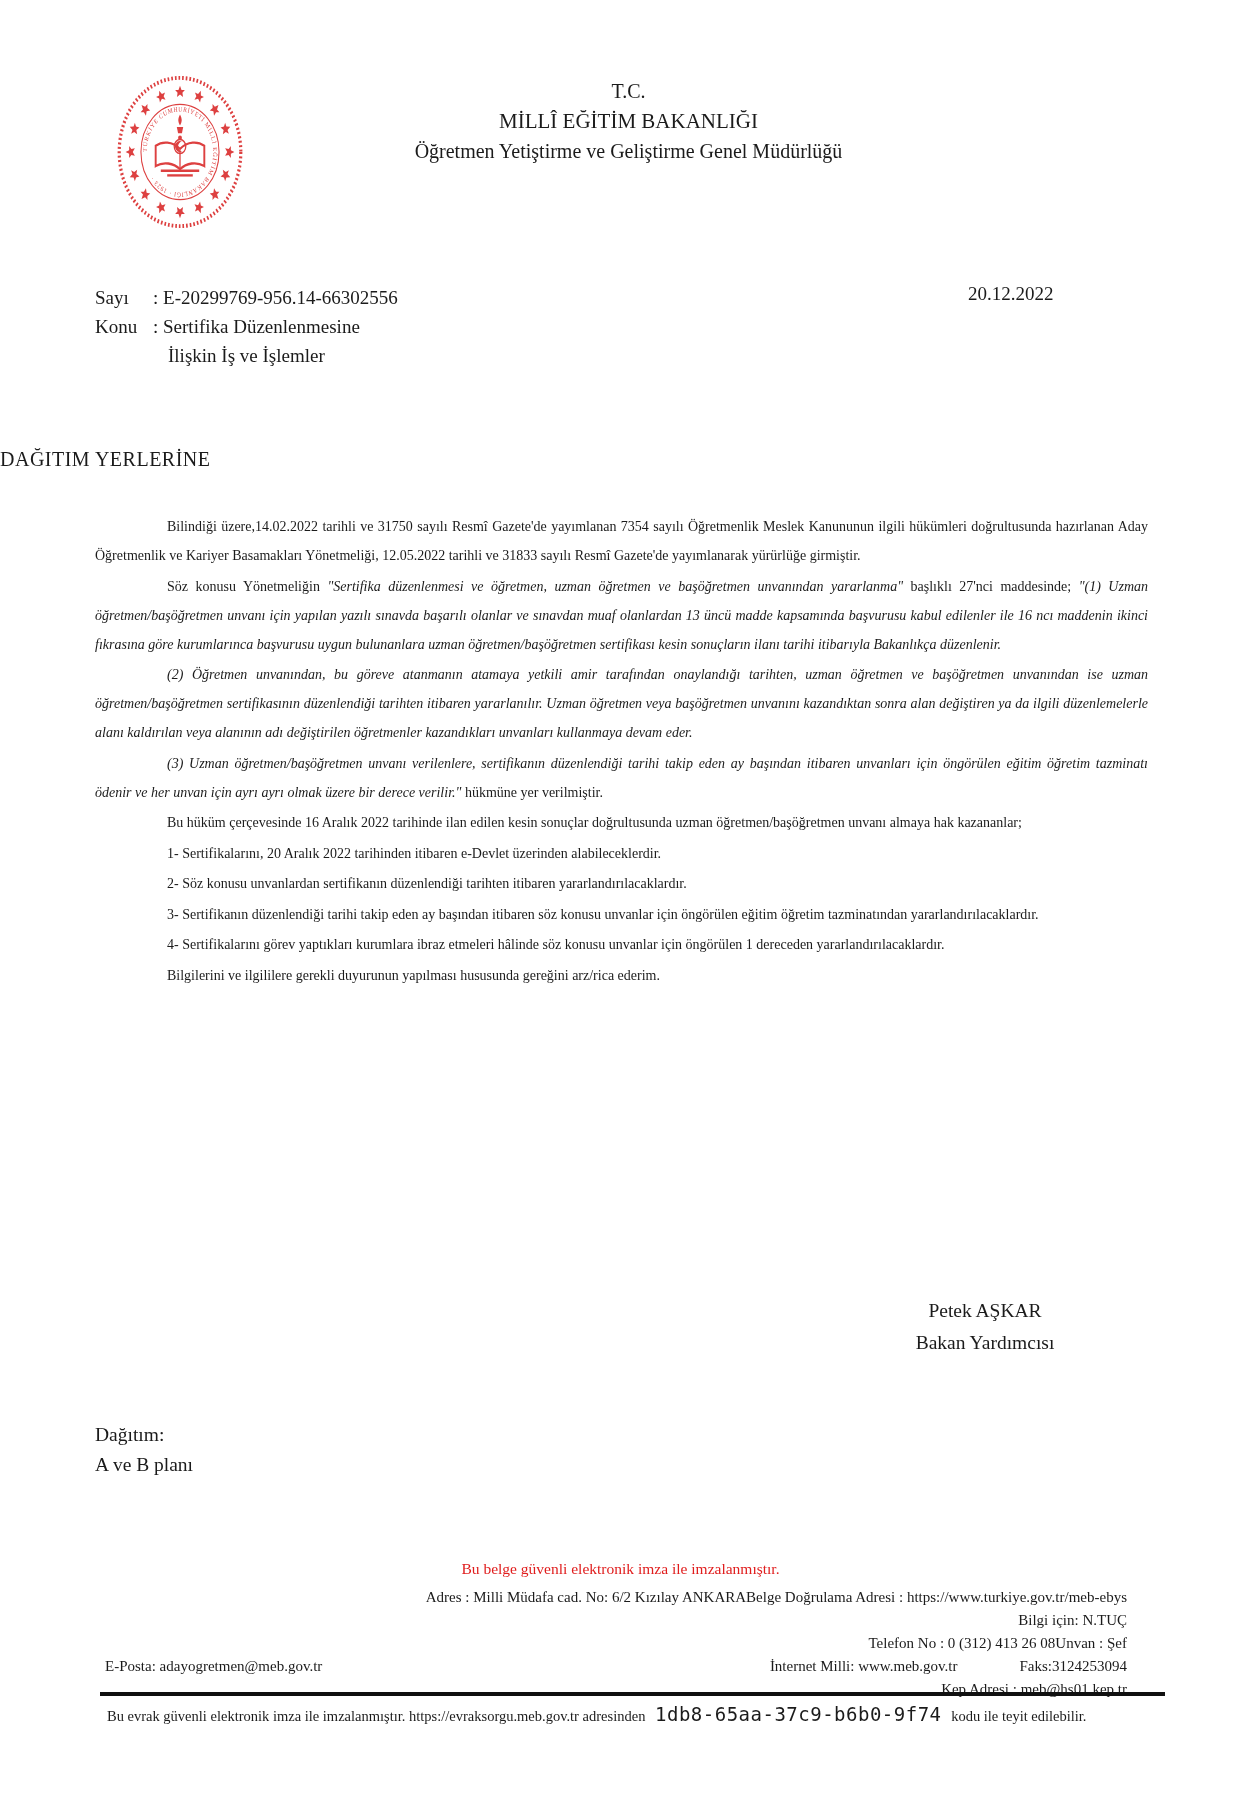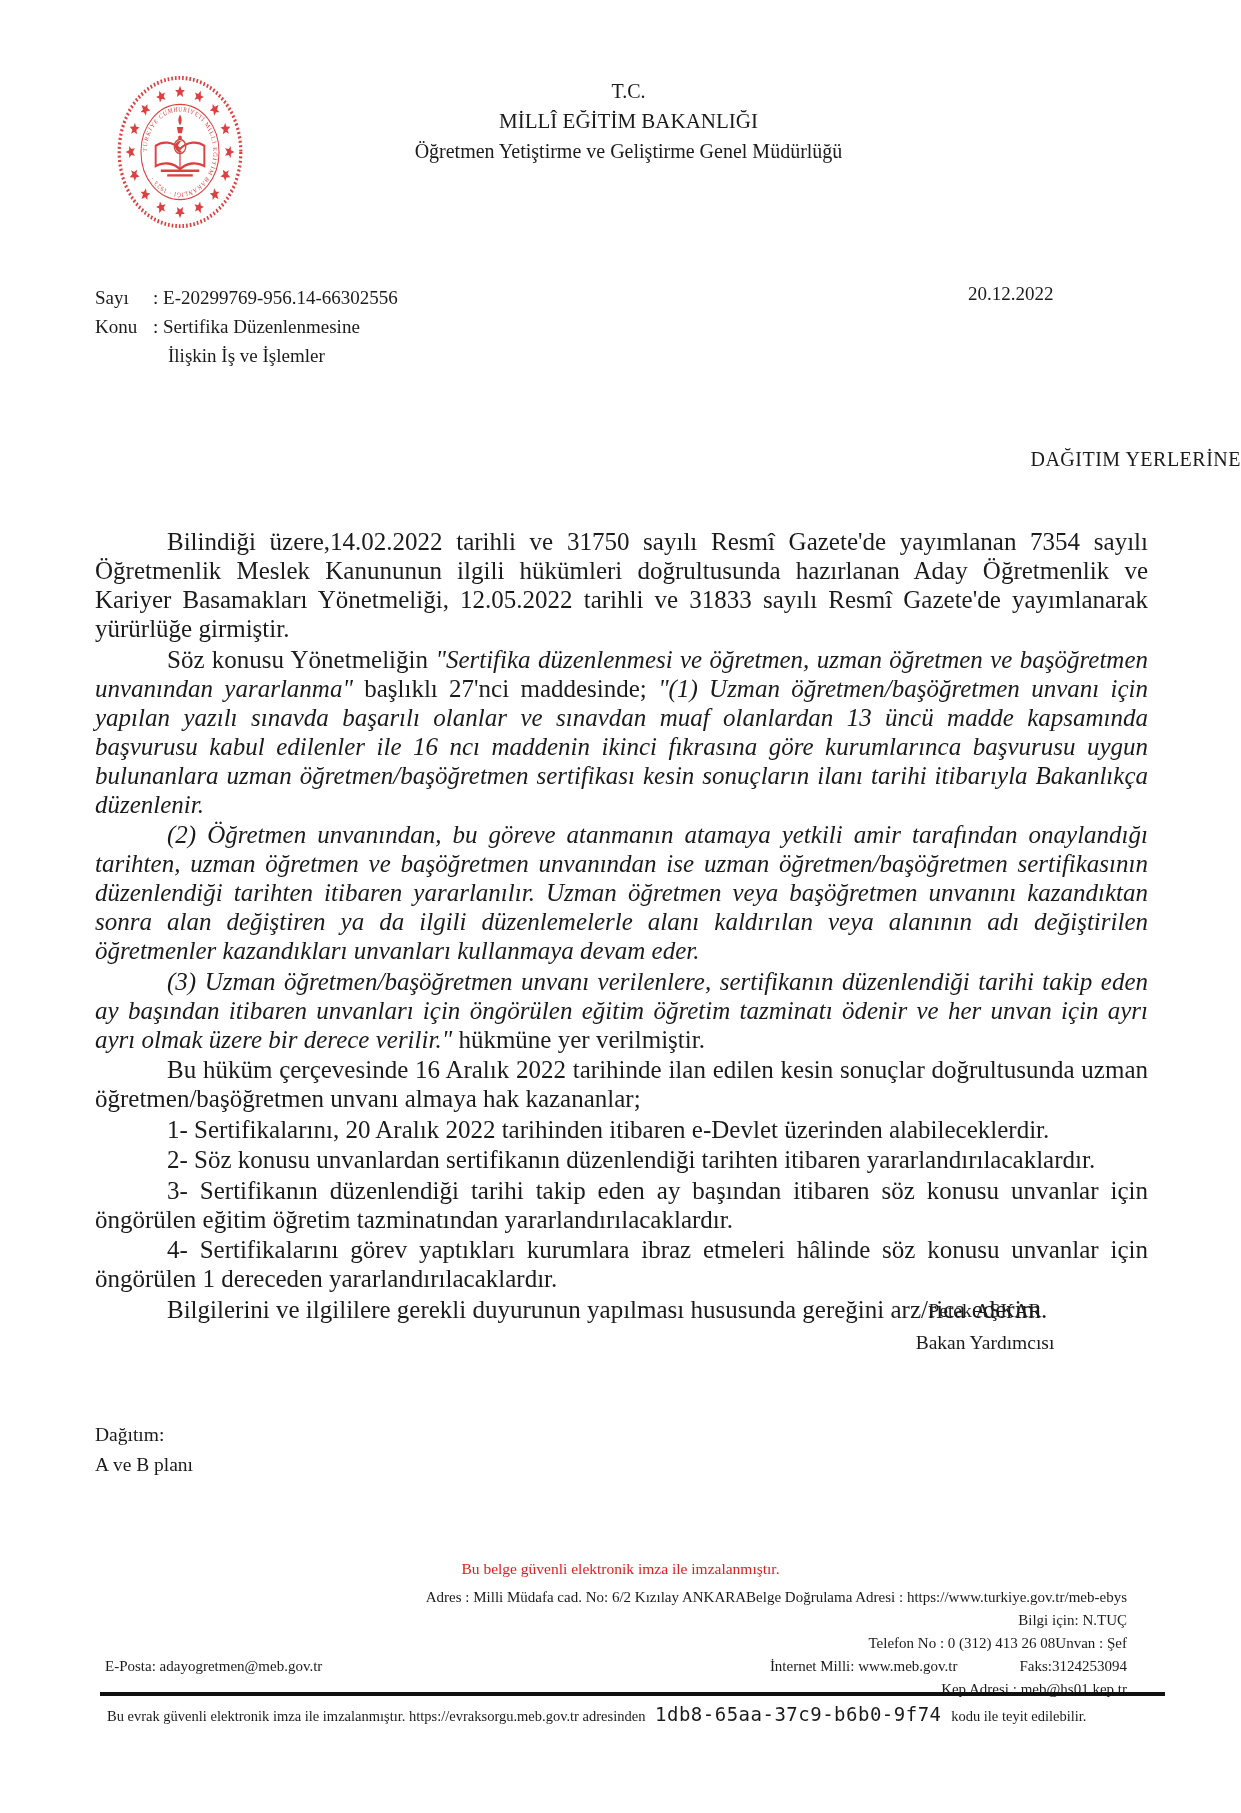--- a/index.html
+++ b/index.html
@@ -24,23 +24,23 @@
   .letterhead .l1{font-size:20px;}
   .letterhead .l2{font-size:21px;}
   .letterhead .l3{font-size:20px;}
   
   .meta{position:absolute;left:95px;top:283px;font-size:19px;line-height:29px;}
   .meta-row{display:flex;}
   .meta-label{display:inline-block;width:58px;}
   .konu2{padding-left:15px;}
   .doc-date{position:absolute;left:968px;top:283px;font-size:19px;}
   
-  .recipient{position:absolute;top:448px;left:0;width:100%;text-align:right;font-size:20px;letter-spacing:.5px;}
+  .recipient{position:absolute;top:448px;left:0;width:100%;text-align:left;font-size:20px;letter-spacing:.5px;}
   
-  .body-text{position:absolute;left:95px;top:527px;width:1053px;font-size:25px;line-height:29px;}
+  .body-text{position:absolute;left:95px;top:512px;width:1053px;font-size:14px;line-height:29px;}
   .body-text p{margin:0 0 1.5px 0;text-align:justify;text-indent:72px;}
   
   .signature{position:absolute;left:735px;top:1295px;width:500px;text-align:center;font-size:19.5px;line-height:32px;}
   
   .distribution{position:absolute;left:95px;top:1420px;font-size:19.5px;line-height:30px;}
   
   .esign-notice{position:absolute;top:1560px;left:0;width:100%;text-align:center;color:var(--notice-red);font-size:15.5px;}
   .footer-grid{position:absolute;left:105px;top:1586px;width:1022px;font-size:15px;line-height:23px;}
   .f-row{display:flex;justify-content:flex-end;}
   .f-row .mid{margin-right:62px;margin-left:auto;}

